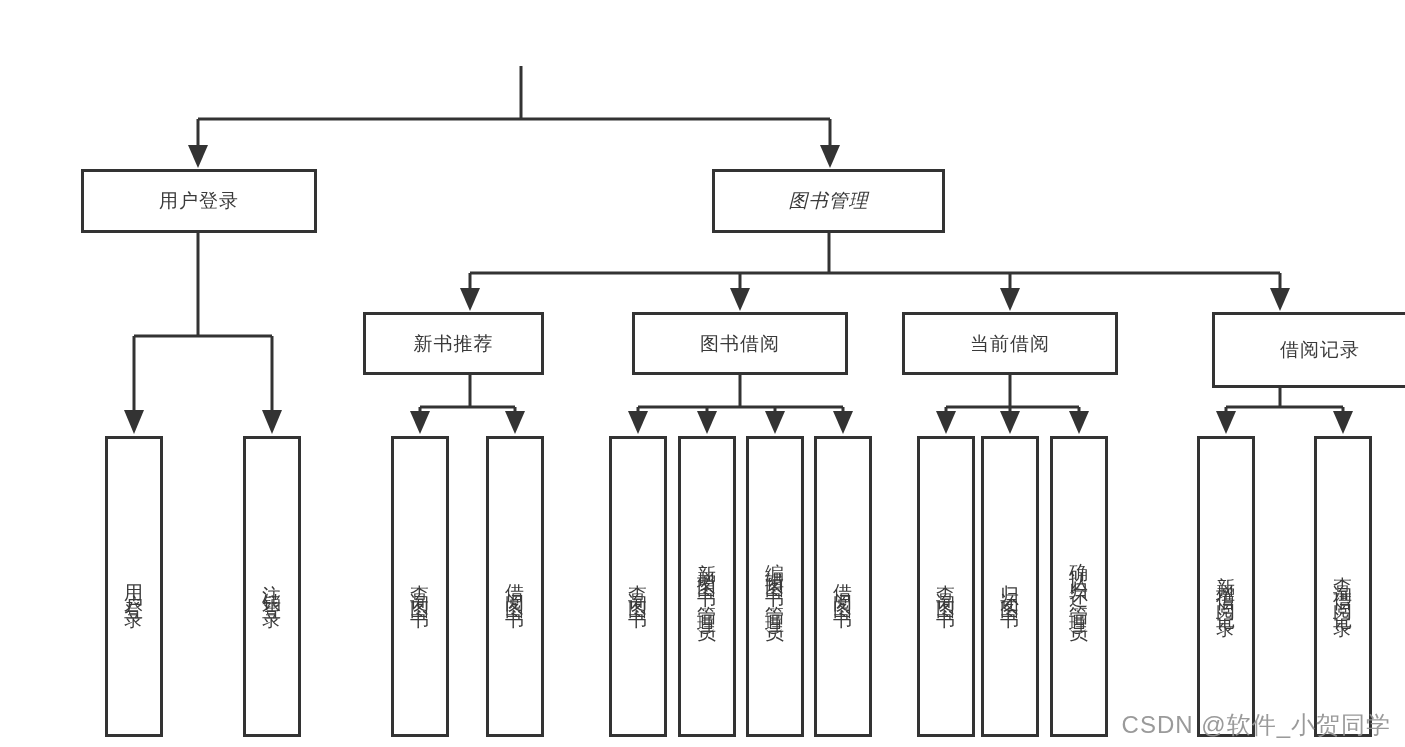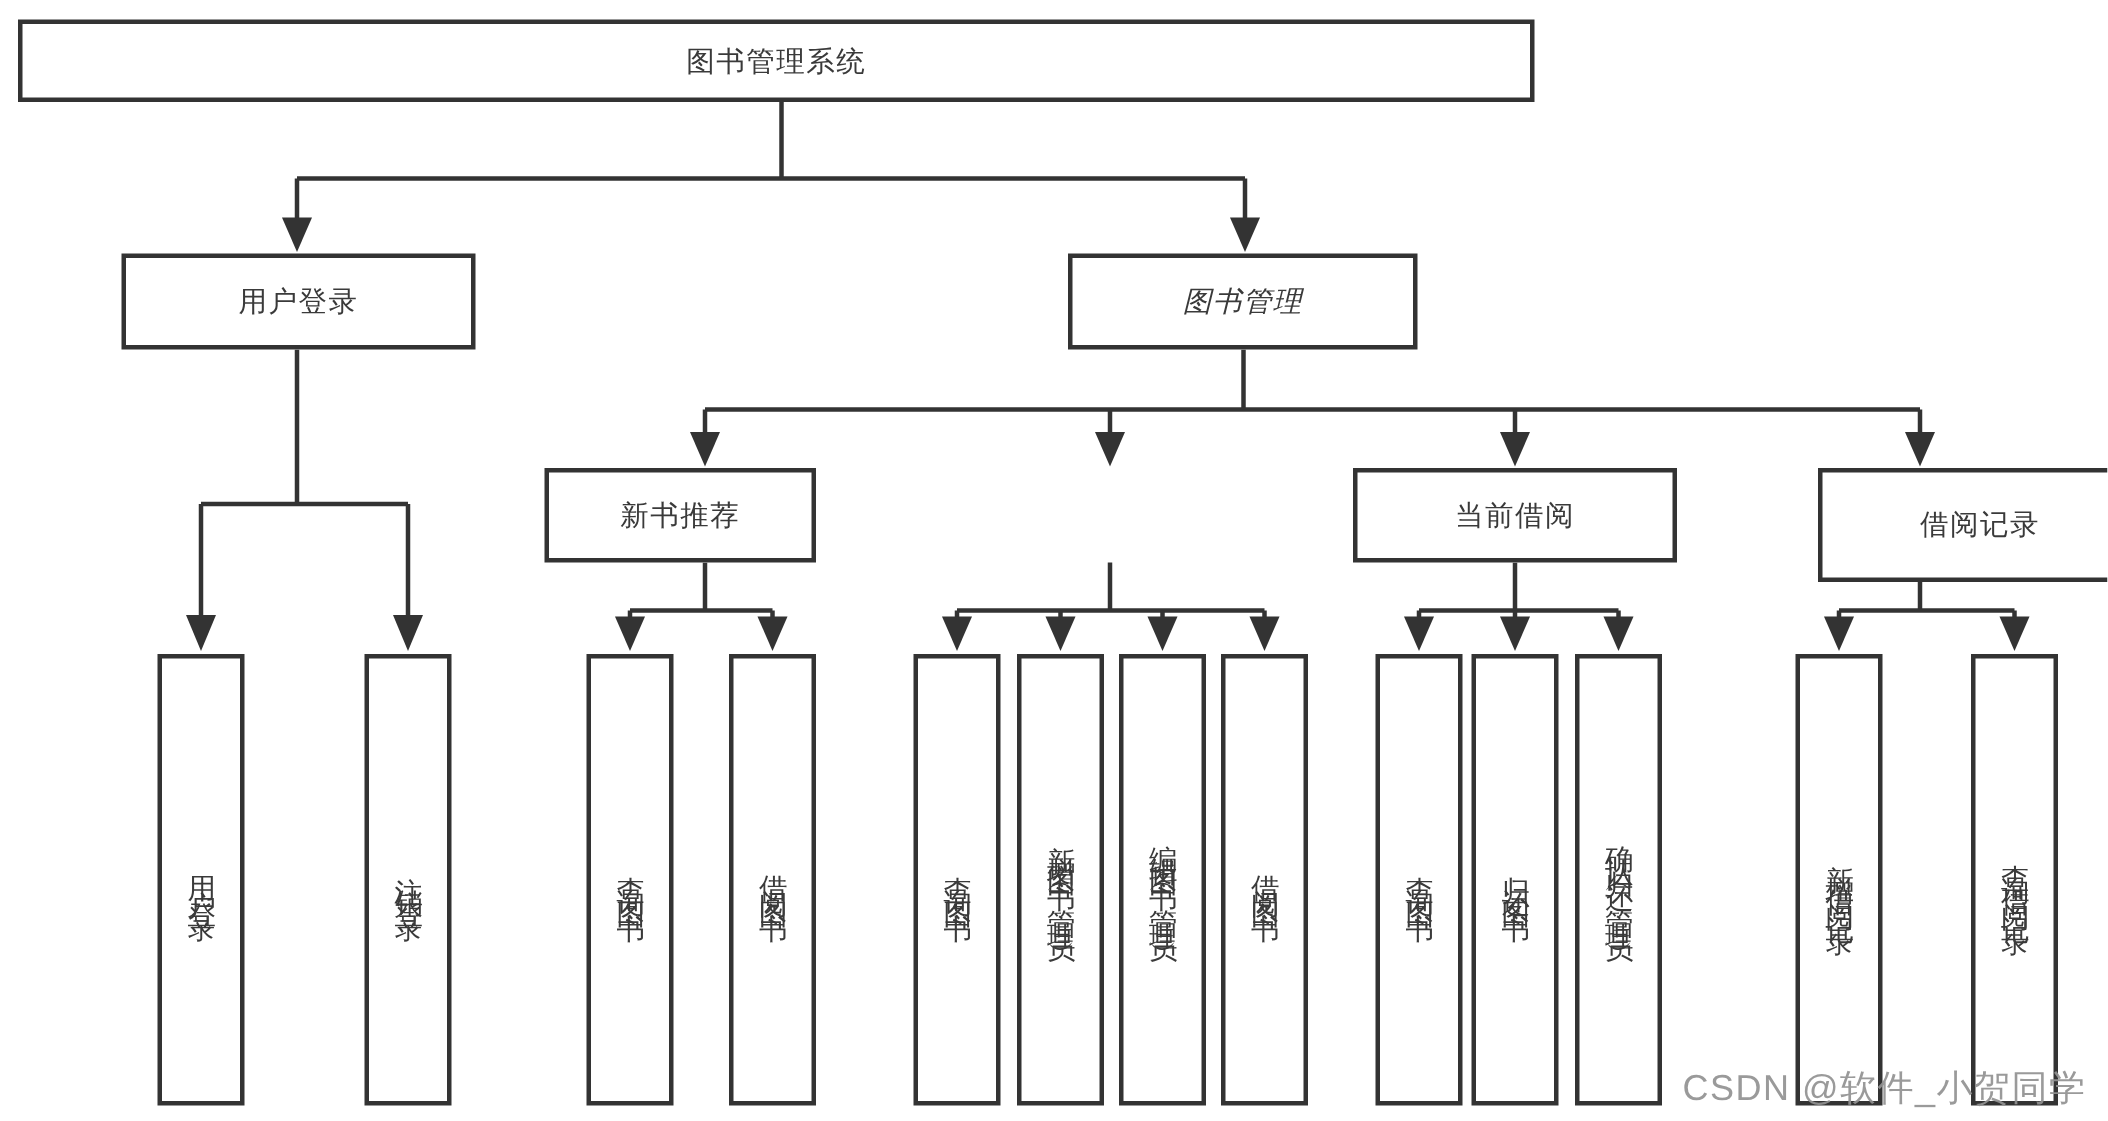--- a/index.html
+++ b/index.html
@@ -120,33 +120,33 @@
 
       <polygon points="936,411 956,411 946,434"></polygon>
       <polygon points="1000,411 1020,411 1010,434"></polygon>
       <polygon points="1069,411 1089,411 1079,434"></polygon>
 
       <polygon points="1216,411 1236,411 1226,434"></polygon>
       <polygon points="1333,411 1353,411 1343,434"></polygon>
     </g>
   </svg>
 
-  <div class="box" style="left:12px; top:13px; width:1011px; height:55px;">
-    <span>图书管理系统</span>
-  </div>
 
   <div class="box" style="left:81px; top:169px; width:236px; height:64px;">
     <span>用户登录</span>
   </div>
   <div class="box" style="left:712px; top:169px; width:233px; height:64px;font-style:italic;">
     <span>图书管理</span>
   </div>
 
   <div class="box" style="left:363px; top:312px; width:181px; height:63px;">
     <span>新书推荐</span>
+  </div>
+  <div class="box" style="left:632px; top:312px; width:216px; height:63px;">
+    <span>图书借阅</span>
   </div>
   <div class="box" style="left:902px; top:312px; width:216px; height:63px;">
     <span>当前借阅</span>
   </div>
   <div class="box" style="left:1212px; top:312px; width:216px; height:76px;">
     <span>借阅记录</span>
   </div>
 
   <div class="box leaf" style="left:105px; top:436px; width:58px; height:301px;">
     <span class="vtext">用户登录</span>

